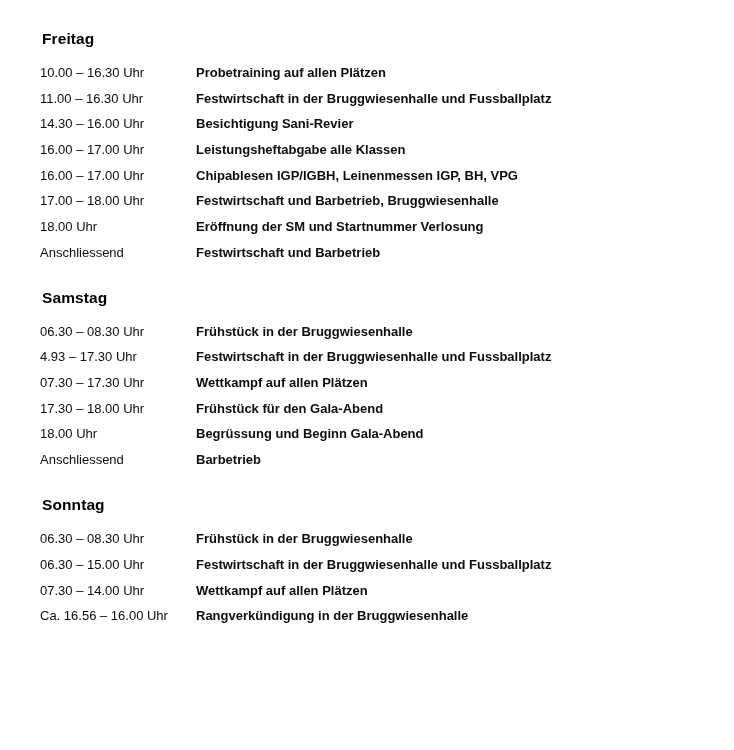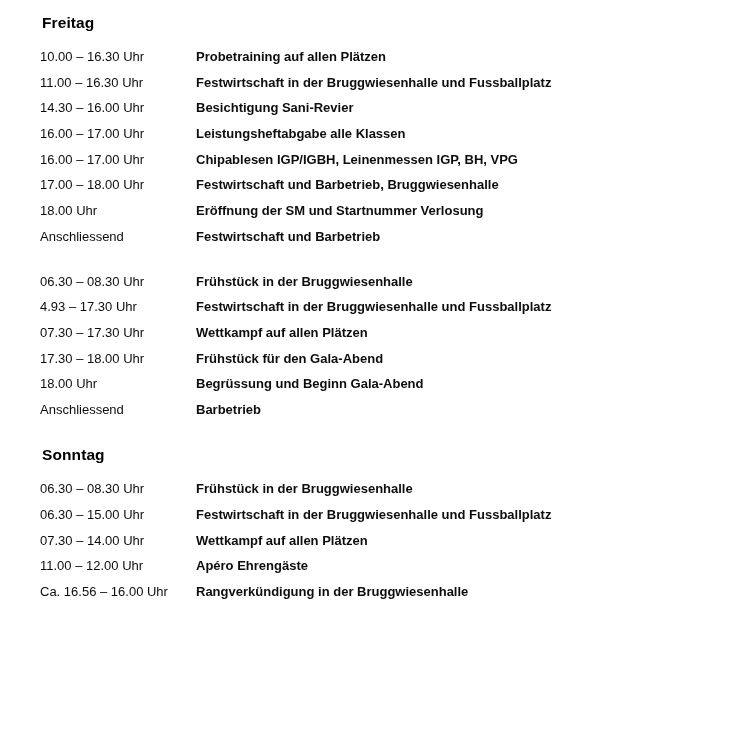--- a/index.html
+++ b/index.html
@@ -8,21 +8,21 @@
   }
   body {
     width: 734px;
     height: 750px;
     background: #ffffff;
     font-family: "Liberation Sans", sans-serif;
     color: #0d0d0d;
     overflow: hidden;
   }
   .page {
-    padding: 14px 40px 0 40px;
+    padding: 30px 40px 0 40px;
     box-sizing: border-box;
     width: 734px;
     height: 750px;
   }
   .day-block {
     margin-bottom: 22px;
   }
   .day-title {
     font-size: 15.5px;
     font-weight: bold;
@@ -99,20 +99,21 @@
       <div class="row">
         <span class="time">Anschliessend</span>
         <span class="desc">Festwirtschaft und Barbetrieb</span>
       </div>
     </div>
   </div>
 
   <div class="spacer-sm"></div>
 
   <div class="day-block block-samstag">
+    <div class="day-title">Samstag</div>
     <div class="rows">
       <div class="row">
         <span class="time">06.30 – 08.30 Uhr</span>
         <span class="desc">Frühstück in der Bruggwiesenhalle</span>
       </div>
       <div class="row">
         <span class="time">4.93 – 17.30 Uhr</span>
         <span class="desc">Festwirtschaft in der Bruggwiesenhalle und Fussballplatz</span>
       </div>
       <div class="row">
@@ -144,24 +145,20 @@
         <span class="desc">Frühstück in der Bruggwiesenhalle</span>
       </div>
       <div class="row">
         <span class="time">06.30 – 15.00 Uhr</span>
         <span class="desc">Festwirtschaft in der Bruggwiesenhalle und Fussballplatz</span>
       </div>
       <div class="row">
         <span class="time">07.30 – 14.00 Uhr</span>
         <span class="desc">Wettkampf auf allen Plätzen</span>
       </div>
-      <div class="row">
-        <span class="time">11.00 – 12.00 Uhr</span>
-        <span class="desc">Apéro Ehrengäste</span>
-      </div>
       <div class="row wide">
         <span class="time">Ca. 16.56 – 16.00 Uhr</span>
         <span class="desc">Rangverkündigung in der Bruggwiesenhalle</span>
       </div>
     </div>
   </div>
 
 </div>
 
 </body></html>

